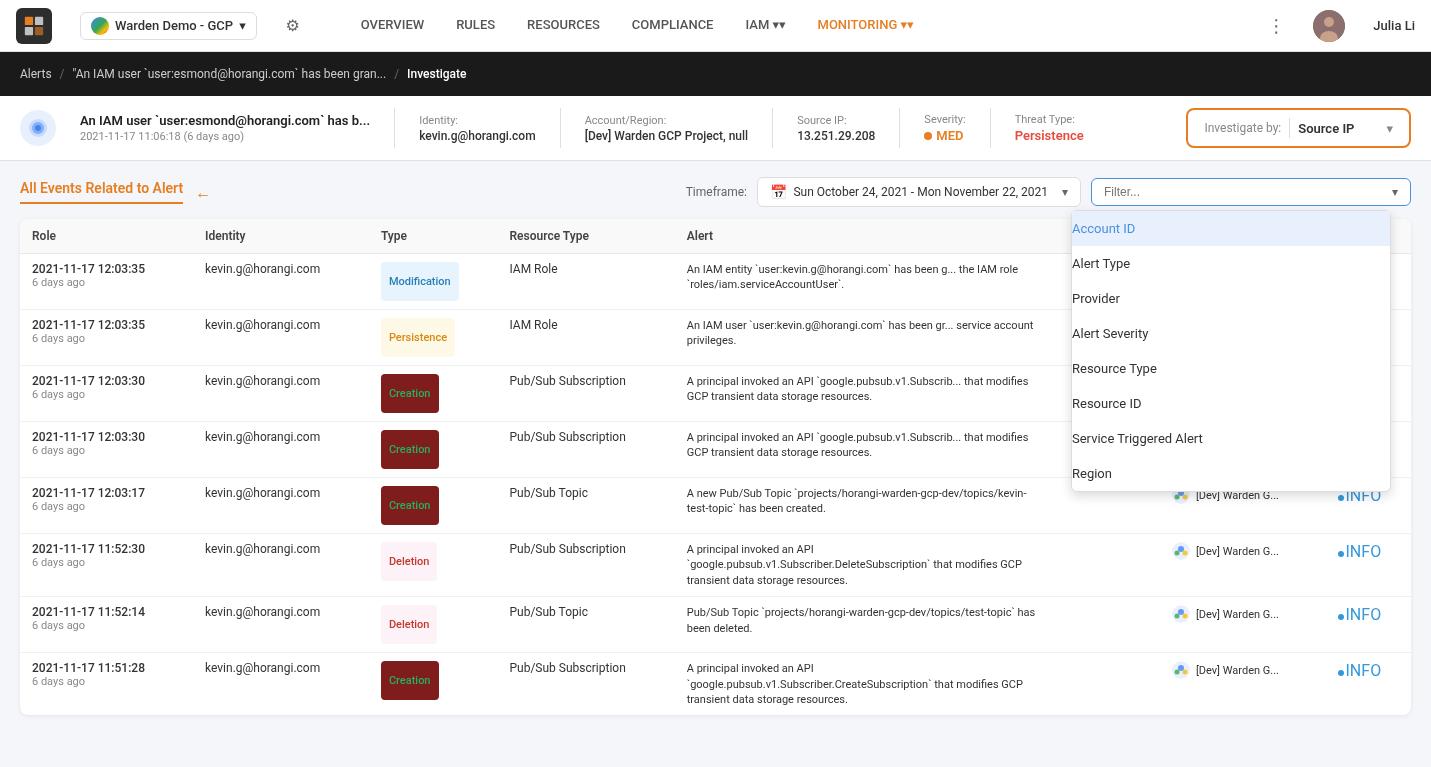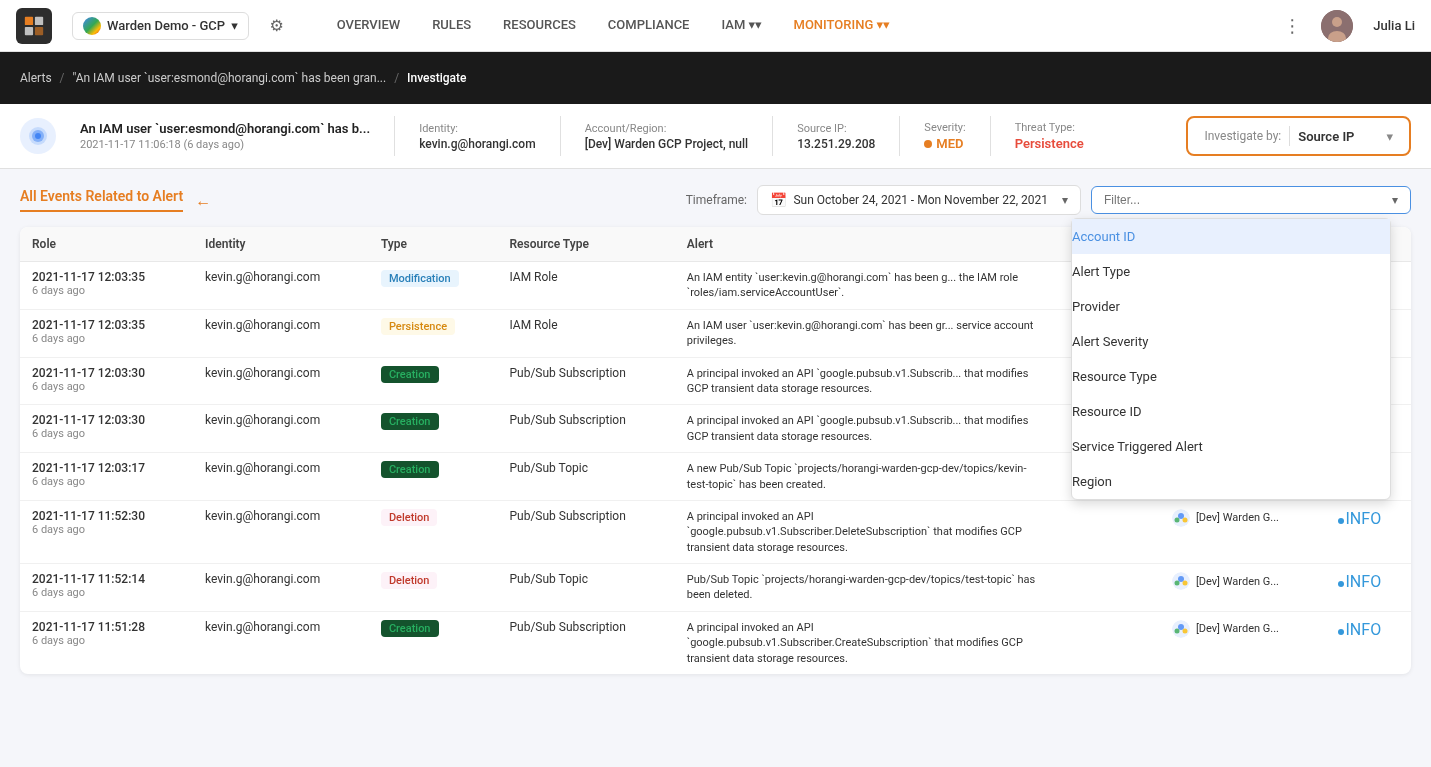--- a/index.html
+++ b/index.html
@@ -1,39 +1,39 @@
 <!DOCTYPE html>
 <html><head>
   <meta charset="utf-8">
   <style>
     * { box-sizing: border-box; margin: 0; padding: 0; }
     body { font-family: -apple-system, BlinkMacSystemFont, 'Segoe UI', Roboto, sans-serif; font-size: 13px; background: #f5f6fa; color: #333; }
 
     
     .topnav {
       display: flex; align-items: center; background: #fff;
-      border-bottom: 1px solid #e0e0e0; height: 52px; padding: 0 16px; gap: 12px;
+      border-bottom: 1px solid #e0e0e0; height: 52px; padding: 0 16px; gap: 20px;
     }
     .logo-icon { width: 36px; height: 36px; background: #2d2d2d; border-radius: 6px; display: flex; align-items: center; justify-content: center; margin-right: 8px; }
     .logo-icon svg { width: 22px; height: 22px; }
     .project-selector { display: flex; align-items: center; gap: 6px; border: 1px solid #ddd; border-radius: 6px; padding: 4px 10px; cursor: pointer; font-size: 13px; font-weight: 500; }
     .project-selector .gcp-icon { width: 18px; height: 18px; border-radius: 50%; background: linear-gradient(135deg, #4285f4 0%, #34a853 50%, #fbbc05 75%, #ea4335 100%); }
     .gear-btn { width: 32px; height: 32px; border: none; background: none; cursor: pointer; color: #666; font-size: 16px; border-radius: 4px; }
     .nav-links { display: flex; align-items: center; gap: 0; margin: 0 16px; flex: 1; }
     .nav-link { padding: 0 16px; height: 55px; display: flex; align-items: center; font-size: 13px; font-weight: 500; color: #555; text-decoration: none; cursor: pointer; border-bottom: 2px solid transparent; }
     .nav-link.monitoring { color: #e67e22; }
     .nav-link.monitoring::after { content: ' ▾'; }
     .nav-link.iam::after { content: ' ▾'; }
     .more-btn { background: none; border: none; cursor: pointer; font-size: 18px; color: #666; padding: 4px 8px; }
     .avatar { width: 32px; height: 32px; border-radius: 50%; background: #8b6f6f; overflow: hidden; display: flex; align-items: center; justify-content: center; }
     .user-name { font-size: 13px; font-weight: 500; margin-left: 8px; }
 
     
     .breadcrumb-bar {
-      background: #1a1a1a; color: #ccc; padding: 0 20px; height: 52px;
+      background: #1a1a1a; color: #ccc; padding: 0 20px; height: 44px;
       display: flex; align-items: center; gap: 8px; font-size: 12px;
     }
     .breadcrumb-bar a { color: #ccc; text-decoration: none; }
     .breadcrumb-sep { color: #666; }
     .breadcrumb-current { color: #fff; font-weight: 500; }
 
     
     .alert-header {
       background: #fff; border-bottom: 1px solid #e0e0e0;
       padding: 12px 20px; display: flex; align-items: center; gap: 24px;
@@ -89,26 +89,26 @@
     .events-table { width: 100%; border-collapse: collapse; background: #fff; border-radius: 8px; overflow: hidden; box-shadow: 0 1px 4px rgba(0,0,0,0.08); }
     .events-table th {
       background: #f9f9f9; border-bottom: 1px solid #e8e8e8;
       padding: 10px 12px; text-align: left; font-size: 12px; font-weight: 600; color: #444;
     }
     .events-table td { padding: 8px 12px; border-bottom: 1px solid #f0f0f0; font-size: 12px; vertical-align: top; }
     .events-table tr:last-child td { border-bottom: none; }
     .time-primary { color: #333; font-weight: 500; }
     .time-secondary { color: #888; font-size: 11px; }
     .type-badge {
-      display: inline-block; padding: 2px 8px; border-radius: 4px;
+      display: inline-block; padding: 13px 8px; border-radius: 4px;
       font-size: 11px; font-weight: 500;
     }
     .badge-modification { background: #e8f4fd; color: #2980b9; }
     .badge-persistence { background: #fef9e7; color: #d68910; }
-    .badge-creation { background: #14532d; color: #27ae60; }
+    .badge-creation { background: #7f1d1d; color: #27ae60; }
     .badge-deletion { background: #fdf2f8; color: #c0392b; }
     .alert-text { font-size: 11px; color: #333; line-height: 1.4; max-width: 360px; }
     .account-block { display: flex; align-items: center; gap: 6px; }
     .account-icon { width: 18px; height: 18px; border-radius: 50%; flex-shrink: 0; }
     .account-name { font-size: 11px; color: #333; }
     .info-badge { font-size: 16px; color: #3498db; margin-top: 20px; }
     .info-dot { width: 6px; height: 6px; border-radius: 50%; background: #3498db; display: inline-block; margin-right: 2px; }
 
     .header-filter-row { display: flex; align-items: center; gap: 12px; margin-bottom: 12px; }
     .filter-wrapper { position: relative; flex: 1; display: flex; justify-content: flex-end; }

